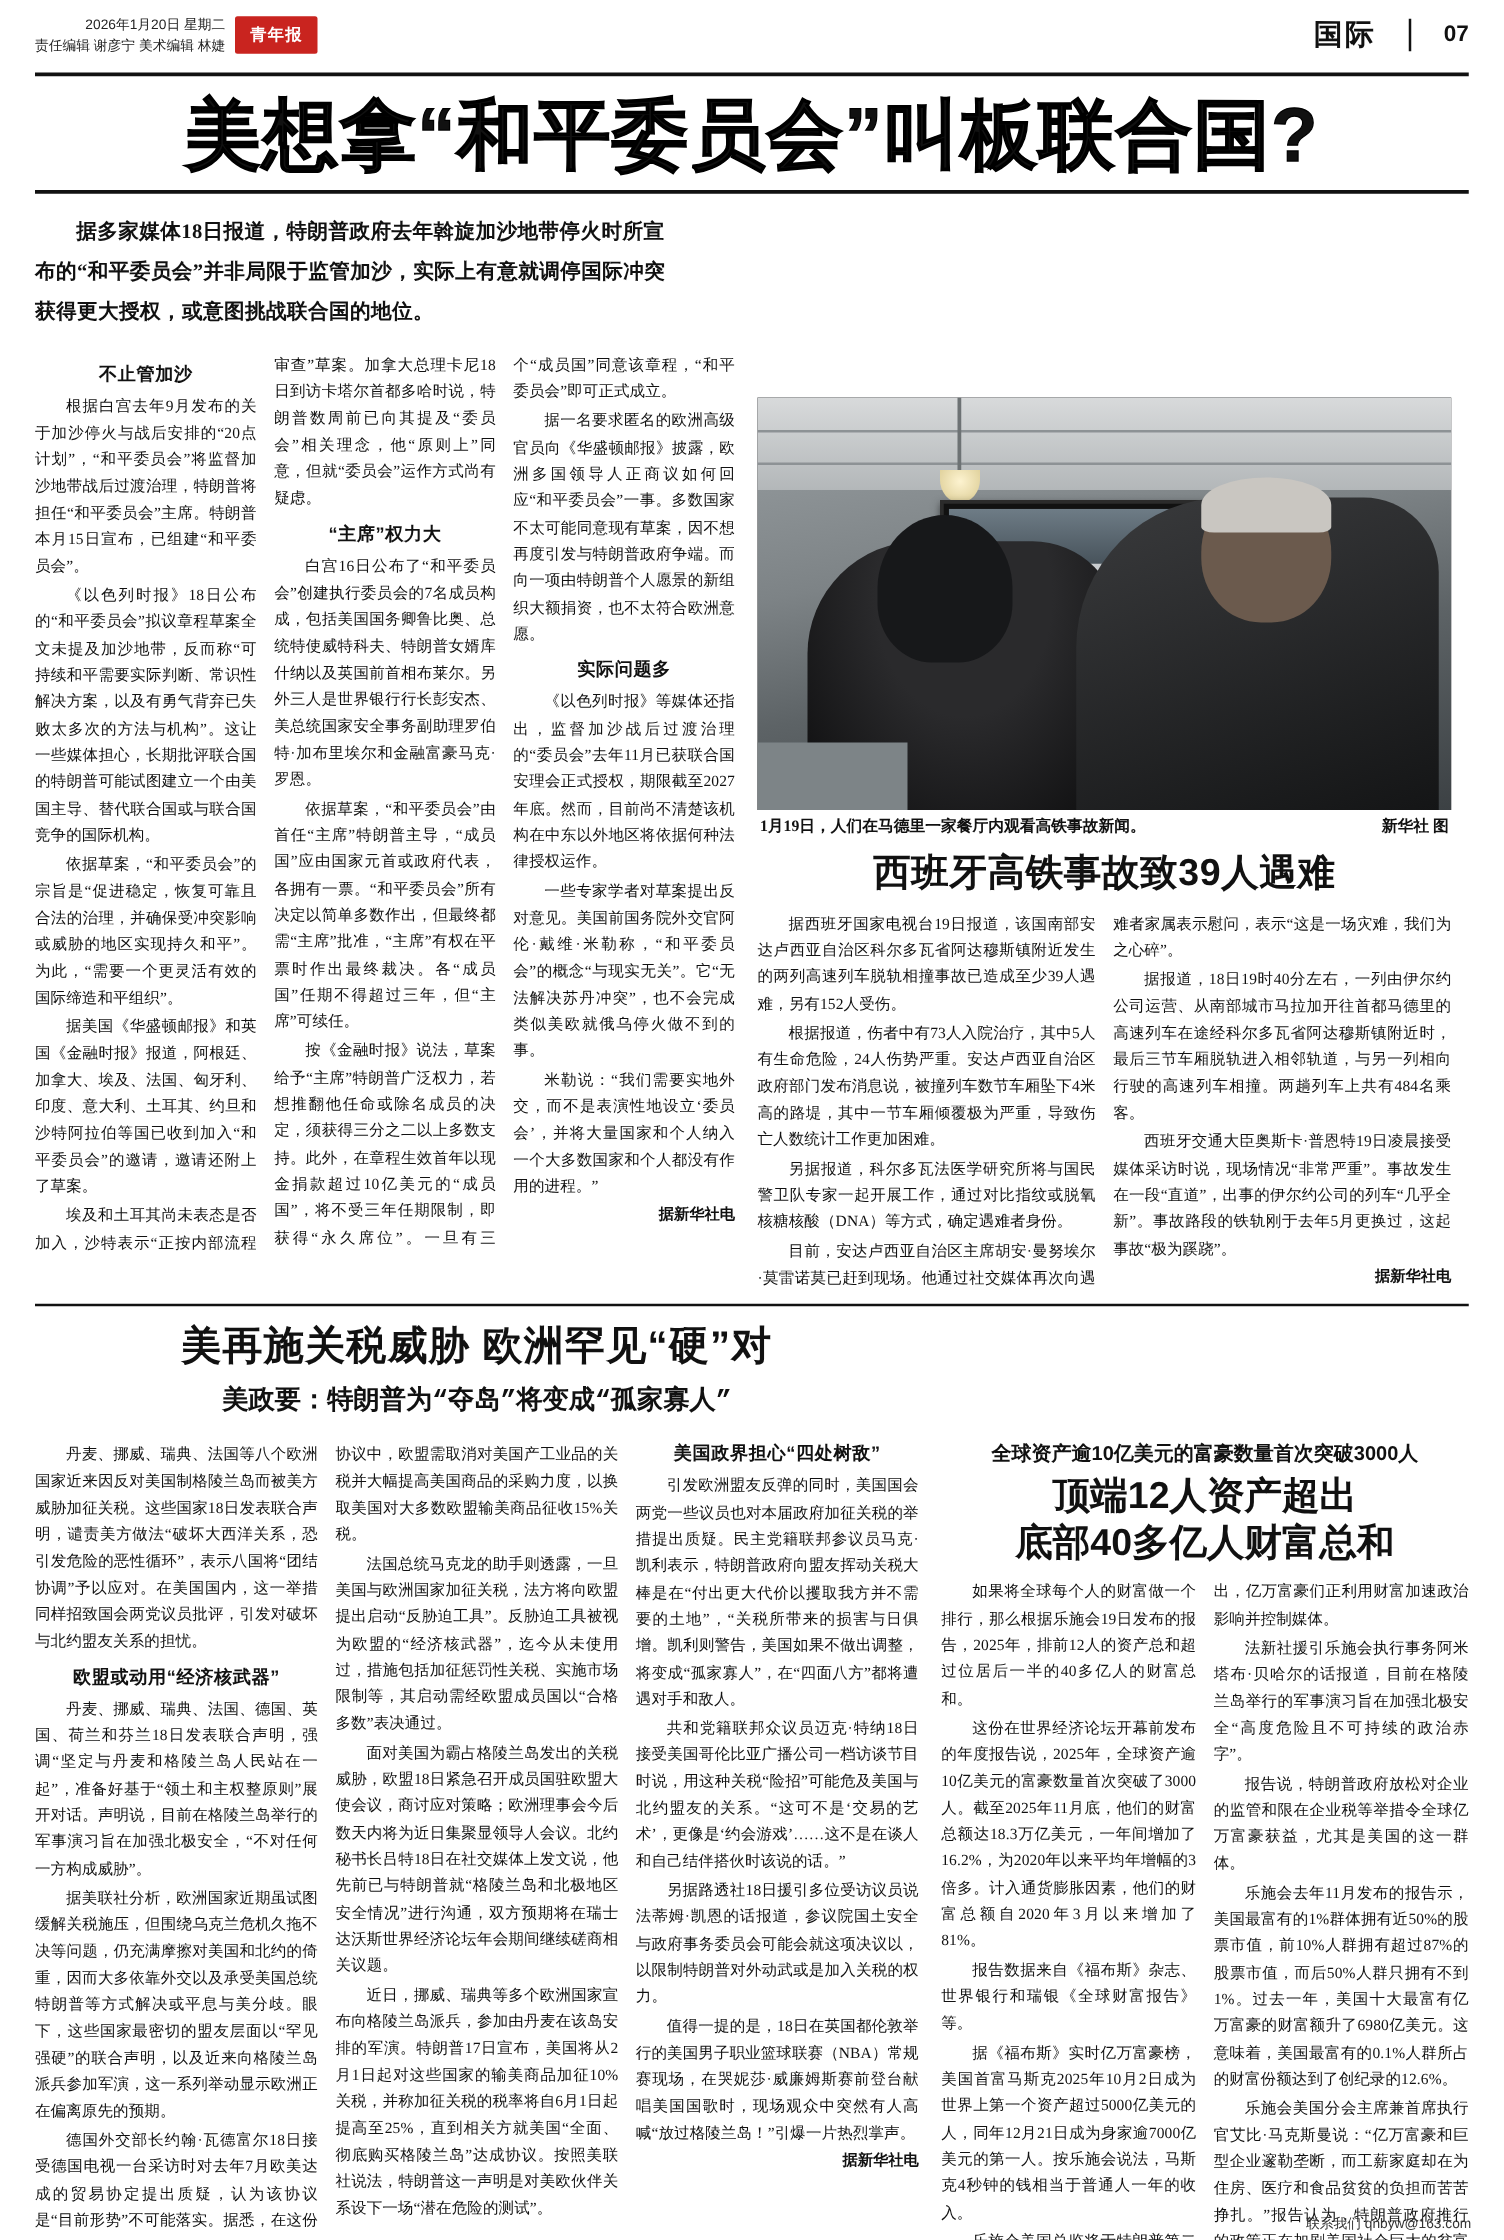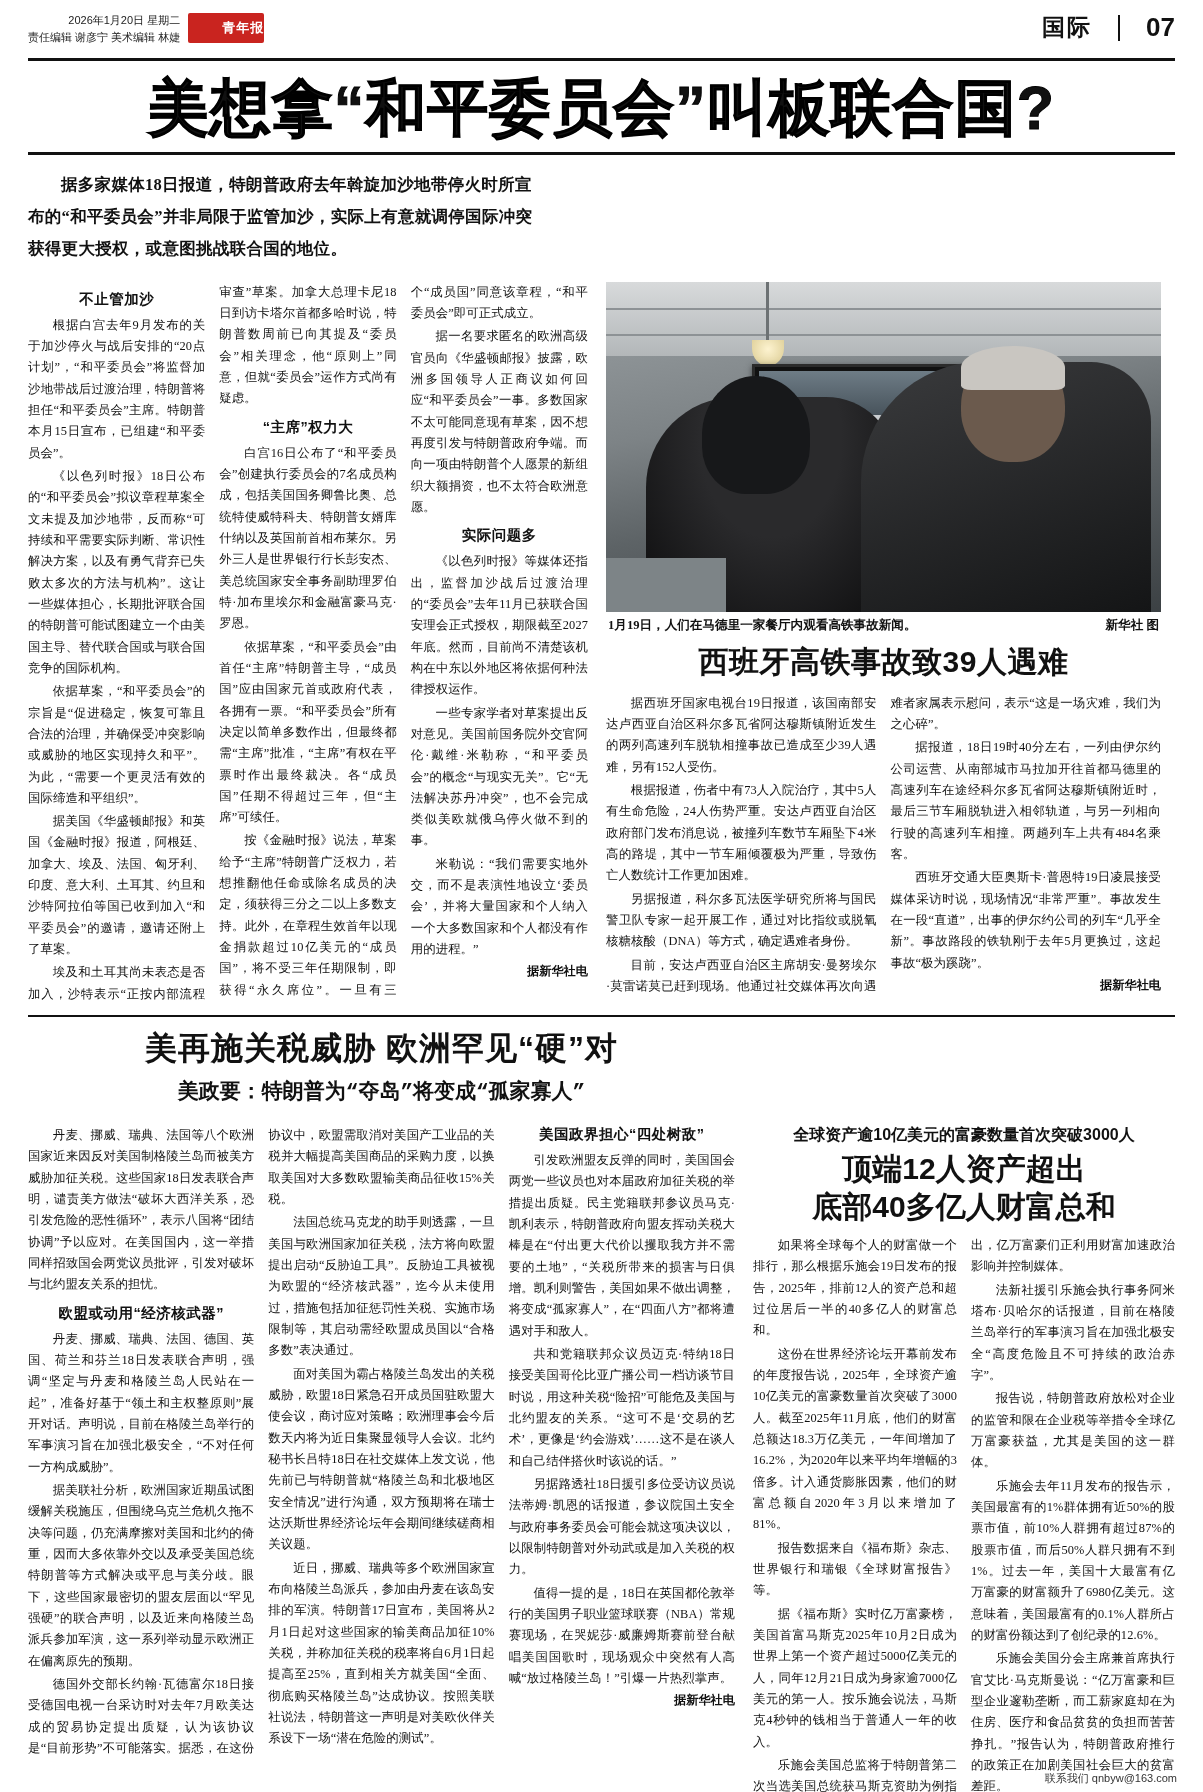--- a/index.html
+++ b/index.html
@@ -38,53 +38,52 @@
   }
   .mast-dates {
     font-size: 11px;
     line-height: 1.5;
     text-align: right;
     color: #222;
     font-family: "Liberation Sans", sans-serif;
   }
   .mast-dates div { white-space: nowrap; }
   .mast-logo {
-    width: 42px;
+    width: 66px;
     height: 30px;
     background: #c9241f;
     color: #fff;
     font-size: 13px;
     font-family: "Liberation Serif", serif;
     font-weight: bold;
     display: flex;
     align-items: center;
     justify-content: center;
     letter-spacing: 1px;
     border-radius: 2px;
     margin-top: 1px;
-    padding-left: 34px;
   }
   .mast-right {
     display: flex;
     align-items: center;
     gap: 26px;
     font-family: "Liberation Sans", sans-serif;
   }
   .mast-section {
     font-size: 23px;
     font-weight: bold;
     letter-spacing: 2px;
   }
   .mast-divider {
     width: 2px;
     height: 26px;
     background: #111;
   }
   .mast-page {
-    font-size: 26px;
+    font-size: 18px;
     font-weight: bold;
   }
 
   .rule-thick {
     border-top: 3px solid #111;
     margin-top: 2px;
   }
 
   
   .headline {
@@ -112,21 +111,21 @@
     margin-bottom: 16px;
     font-weight: 600;
   }
 
   
   .top-zone {
     display: flex;
     gap: 18px;
   }
   .top-left { width: 560px; }
-  .top-right { width: 555px; }
+  .top-right { width: 555px; margin-top: 36px; }
 
   .cols3 {
     column-count: 3;
     column-gap: 14px;
     column-rule: none;
   }
   .cols2 {
     column-count: 2;
     column-gap: 14px;
   }

